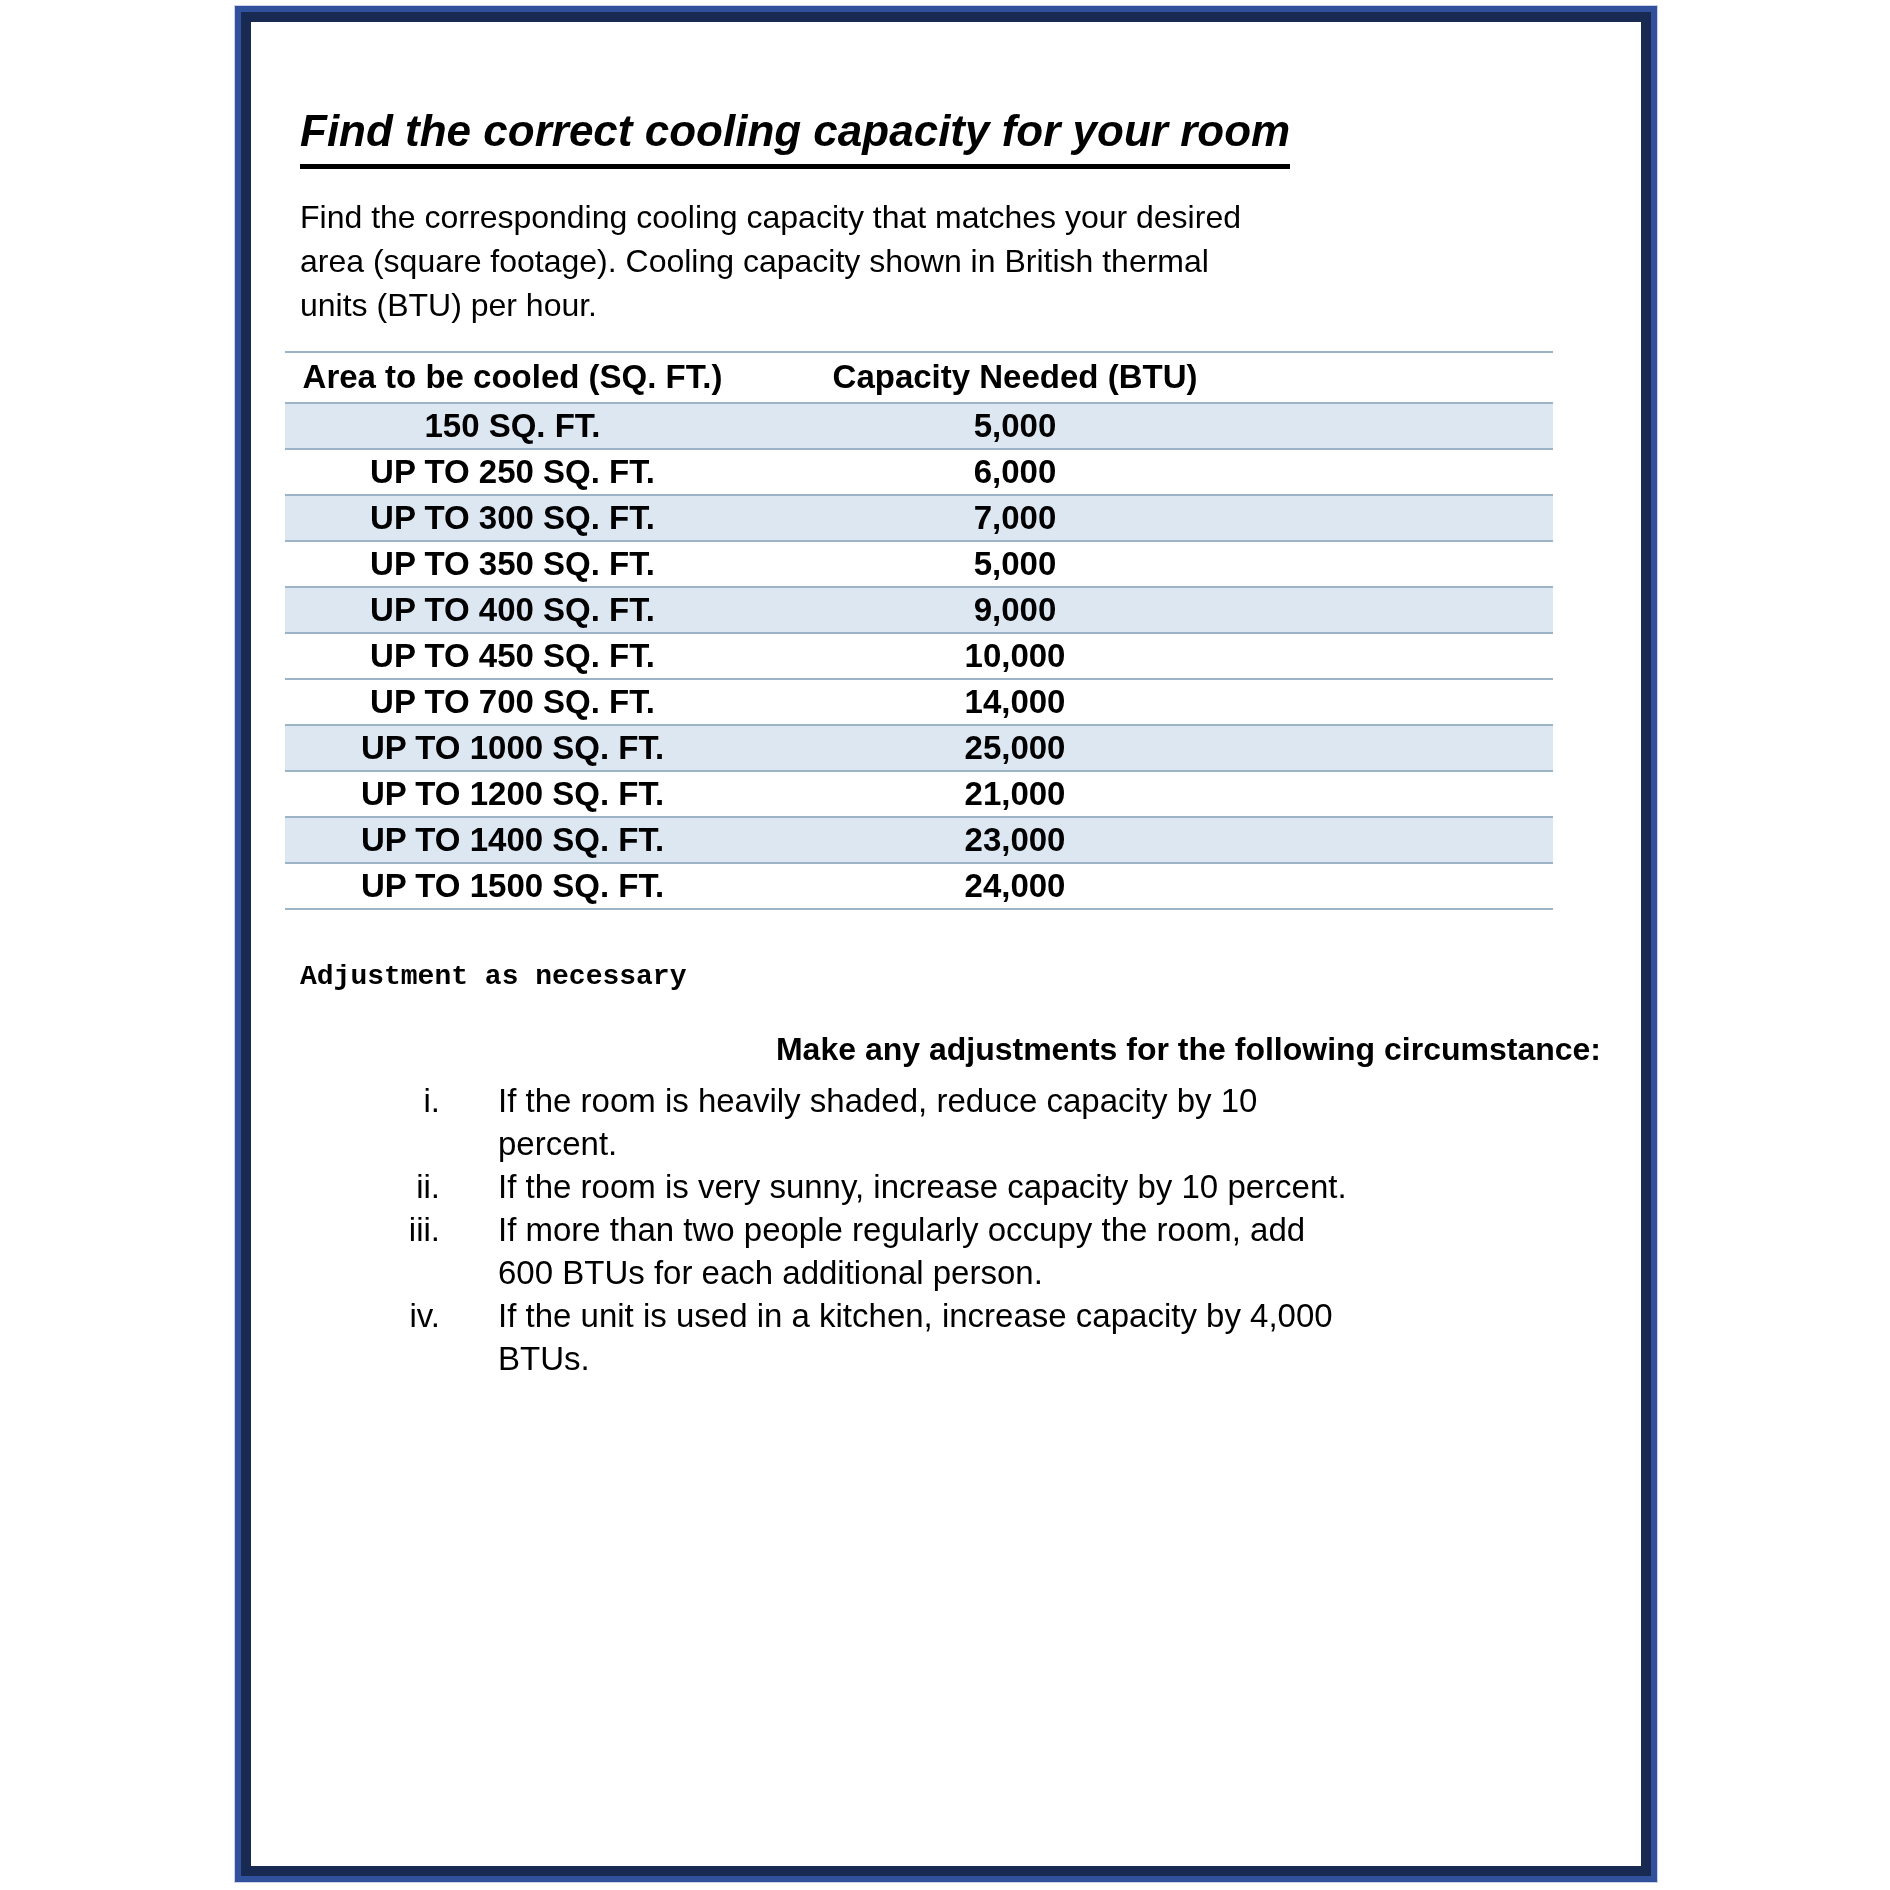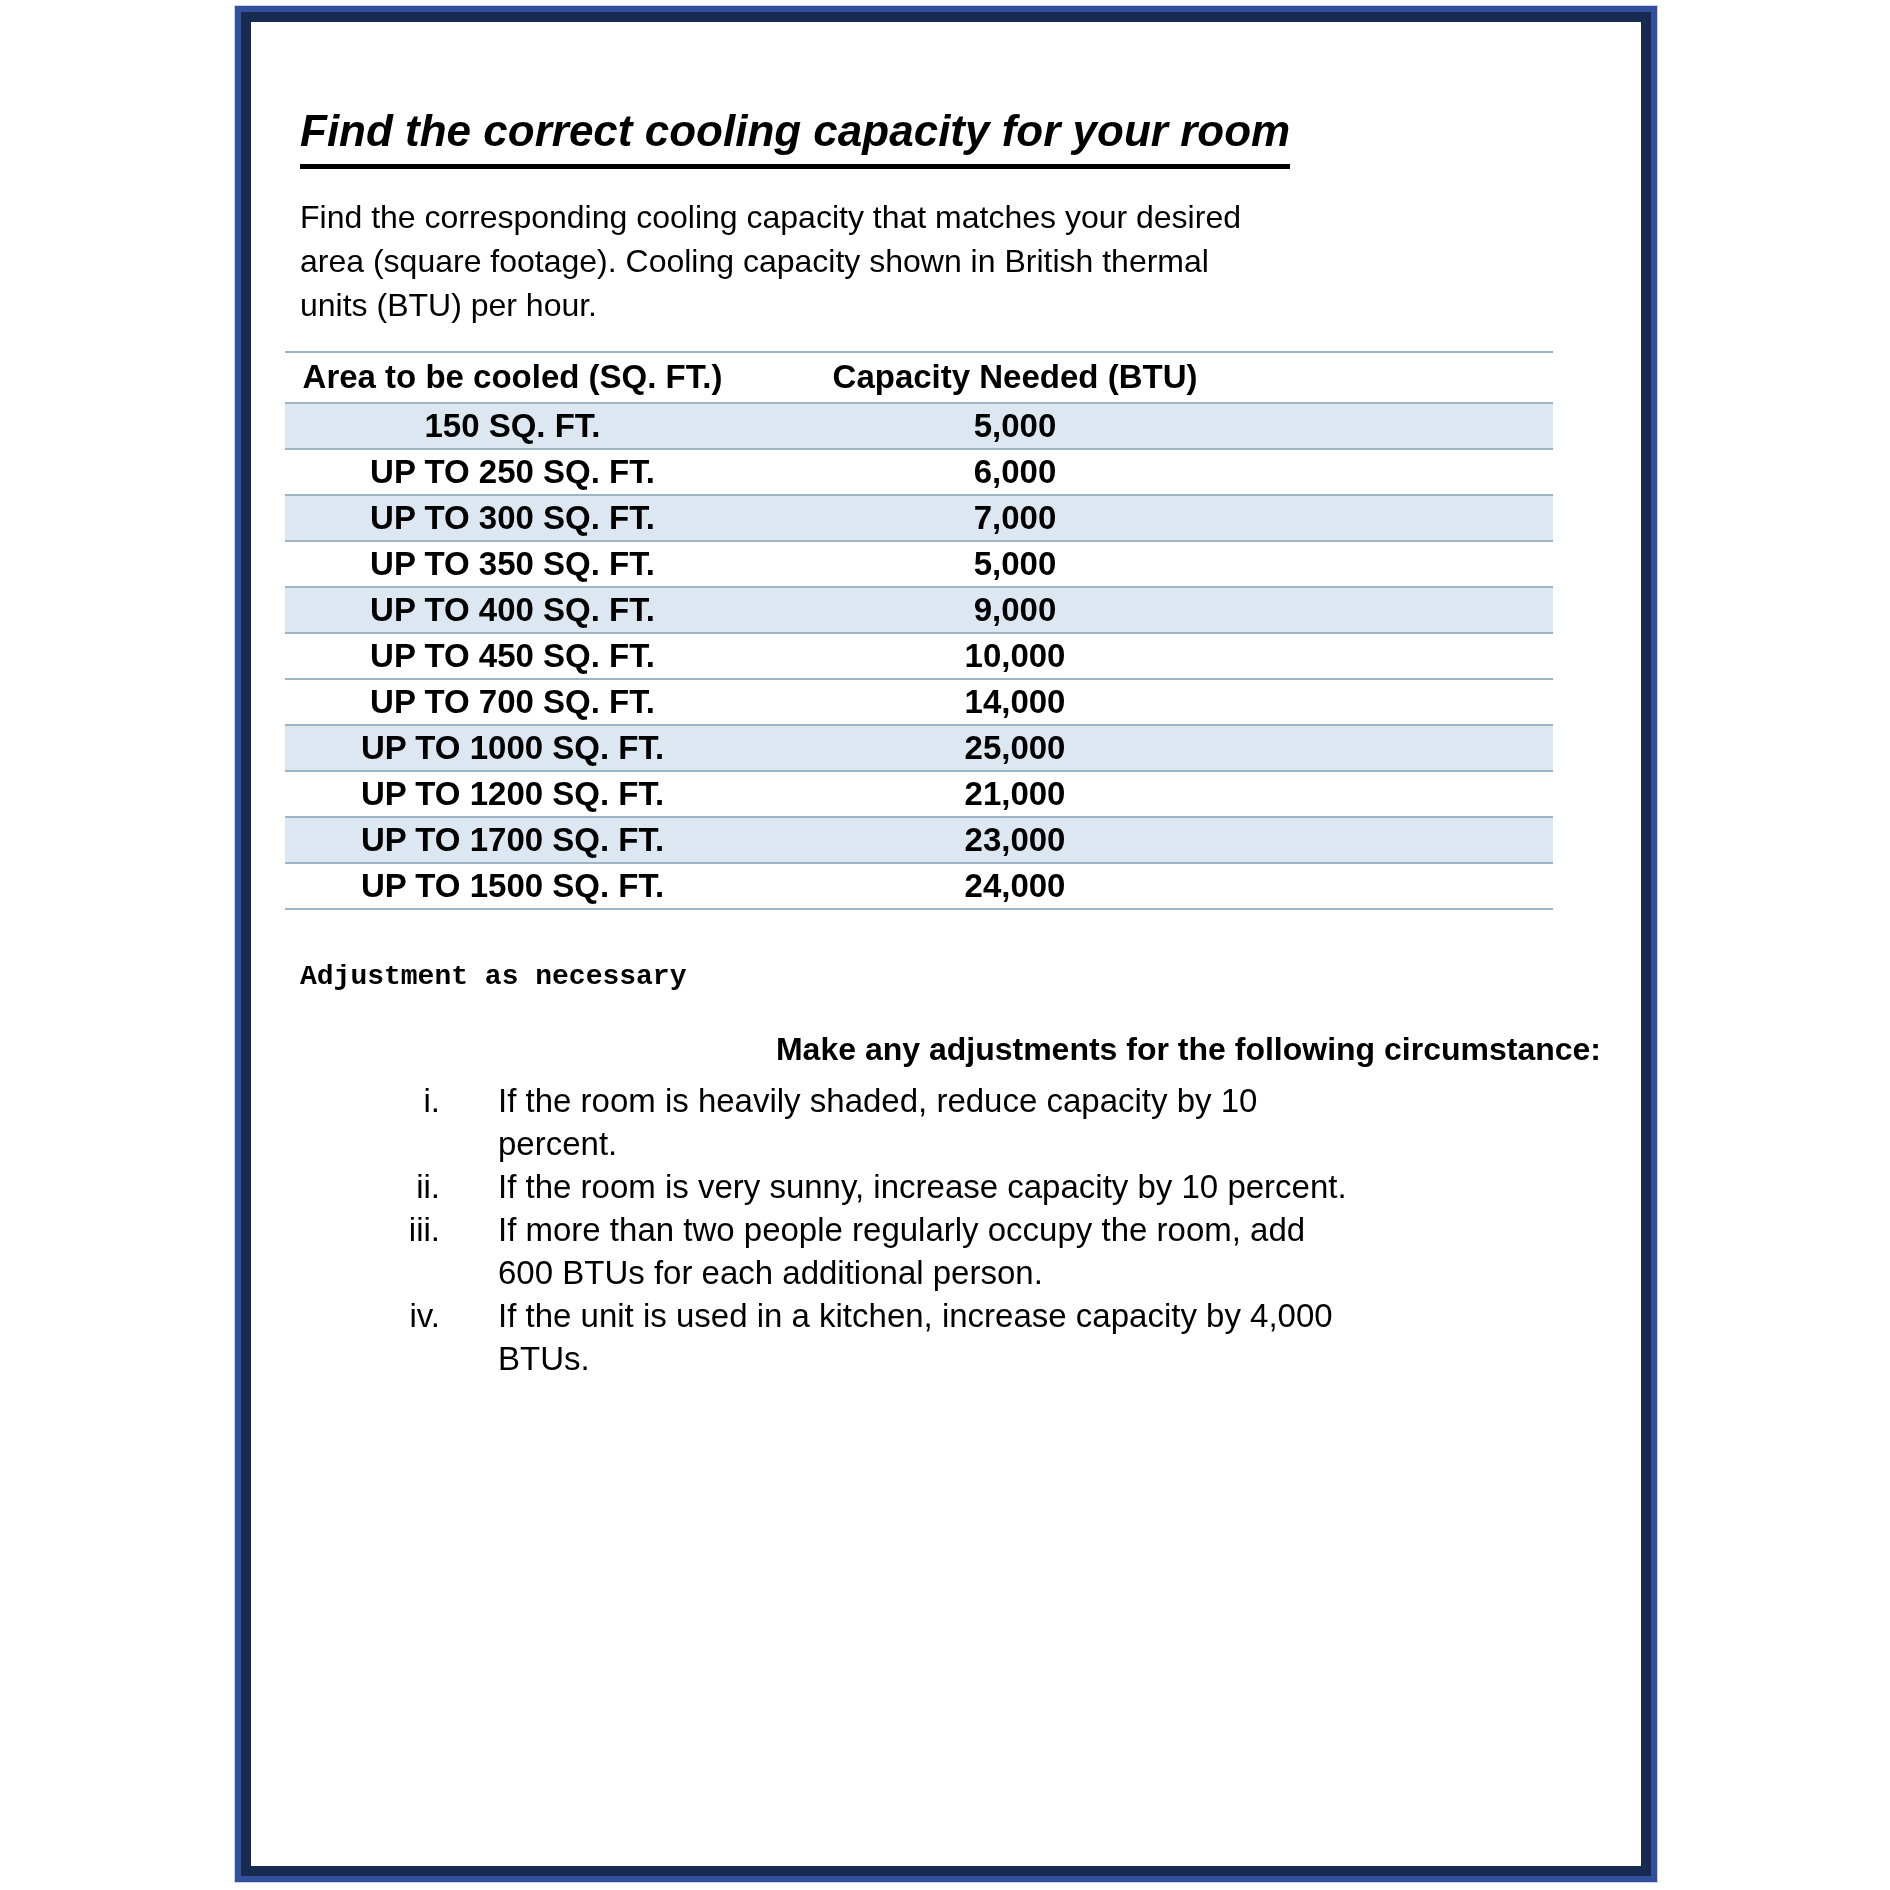--- a/index.html
+++ b/index.html
@@ -166,21 +166,21 @@
         <td>UP TO 1000 SQ. FT.</td>
         <td>25,000</td>
         <td></td>
       </tr>
       <tr>
         <td>UP TO 1200 SQ. FT.</td>
         <td>21,000</td>
         <td></td>
       </tr>
       <tr class="shaded">
-        <td>UP TO 1700 SQ. FT.</td>
+        <td>UP TO 1400 SQ. FT.</td>
         <td>23,000</td>
         <td></td>
       </tr>
       <tr class="last">
         <td>UP TO 1500 SQ. FT.</td>
         <td>24,000</td>
         <td></td>
       </tr>
     </tbody>
       </table>

